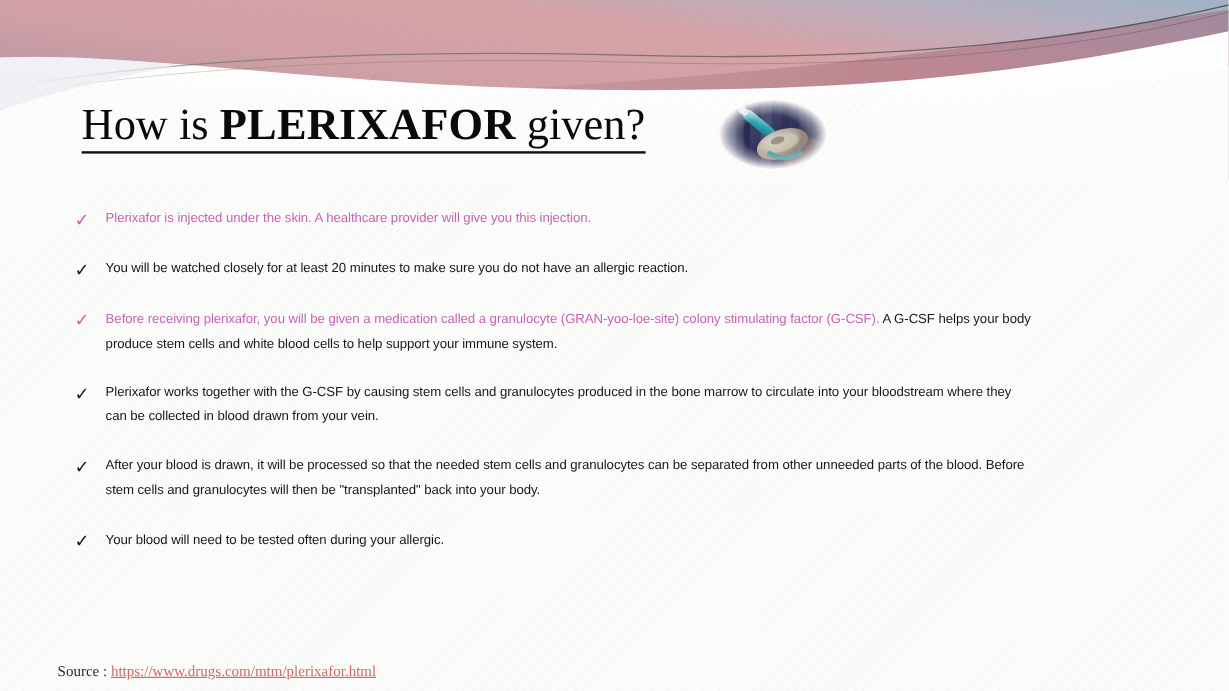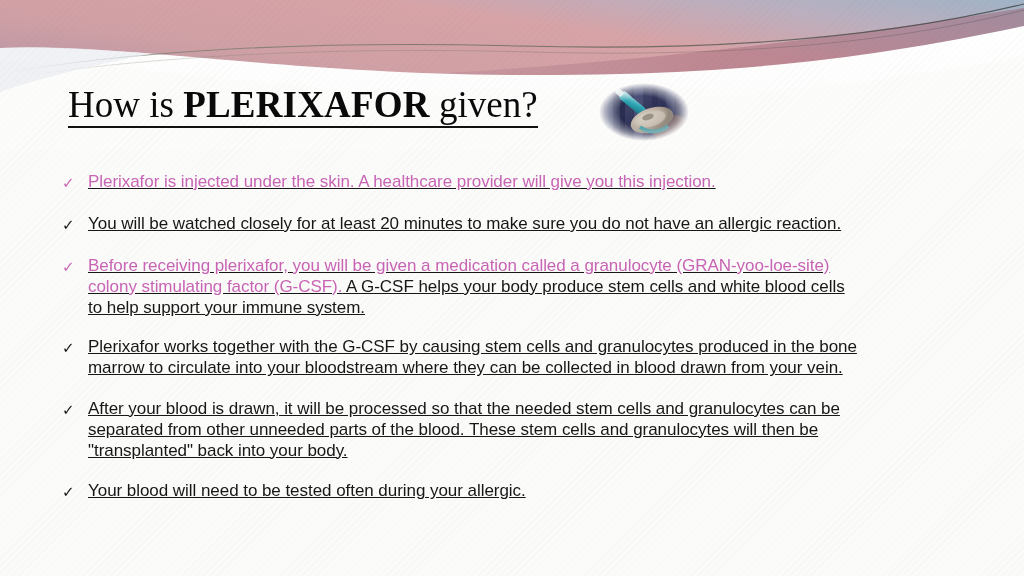--- a/index.html
+++ b/index.html
@@ -95,25 +95,24 @@
   .bullet-mark {
     flex: 0 0 auto;
     width: 26px;
     font-size: 15px;
     line-height: 21px;
     font-family: "DejaVu Sans", sans-serif;
     padding-top: 1px;
   }
   .bullet-body {
     flex: 1 1 auto;
-    font-size: 17px;
+    font-size: 11px;
     line-height: 20.8px;
     color: #171717;
     letter-spacing: -0.05px;
-    text-decoration: underline;
   }
   .pink { color: #c864b4; }
   .black { color: #171717; }
 
   
   .b1 { margin-bottom: 20px; }
   .b2 { margin-bottom: 20px; }
   .b3 { margin-bottom: 19px; }
   .b4 { margin-bottom: 20px; }
   .b5 { margin-bottom: 20px; }
@@ -263,24 +262,25 @@
       <span class="bullet-body"><span class="pink">Before receiving plerixafor, you will be given a medication called a granulocyte (GRAN-yoo-loe-site) colony stimulating factor (G-CSF).</span><span class="black"> A G-CSF helps your body produce stem cells and white blood cells to help support your immune system.</span></span>
     </div>
 
     <div class="bullet b4">
       <span class="bullet-mark black">✓</span>
       <span class="bullet-body"><span class="black">Plerixafor works together with the G-CSF by causing stem cells and granulocytes produced in the bone marrow to circulate into your bloodstream where they can be collected in blood drawn from your vein.</span></span>
     </div>
 
     <div class="bullet b5">
       <span class="bullet-mark black">✓</span>
-      <span class="bullet-body"><span class="black">After your blood is drawn, it will be processed so that the needed stem cells and granulocytes can be separated from other unneeded parts of the blood. These stem cells and granulocytes will then be "transplanted" back into your body.</span></span>
+      <span class="bullet-body"><span class="black">After your blood is drawn, it will be processed so that the needed stem cells and granulocytes can be separated from other unneeded parts of the blood. Before stem cells and granulocytes will then be "transplanted" back into your body.</span></span>
     </div>
 
     <div class="bullet b6">
       <span class="bullet-mark black">✓</span>
       <span class="bullet-body"><span class="black">Your blood will need to be tested often during your allergic.</span></span>
     </div>
 
   </div>
 
+  <div class="source"><span>Source : </span><a class="source-link" href="#">https://www.drugs.com/mtm/plerixafor.html</a></div>
 
 </div>
 
 </body></html>

